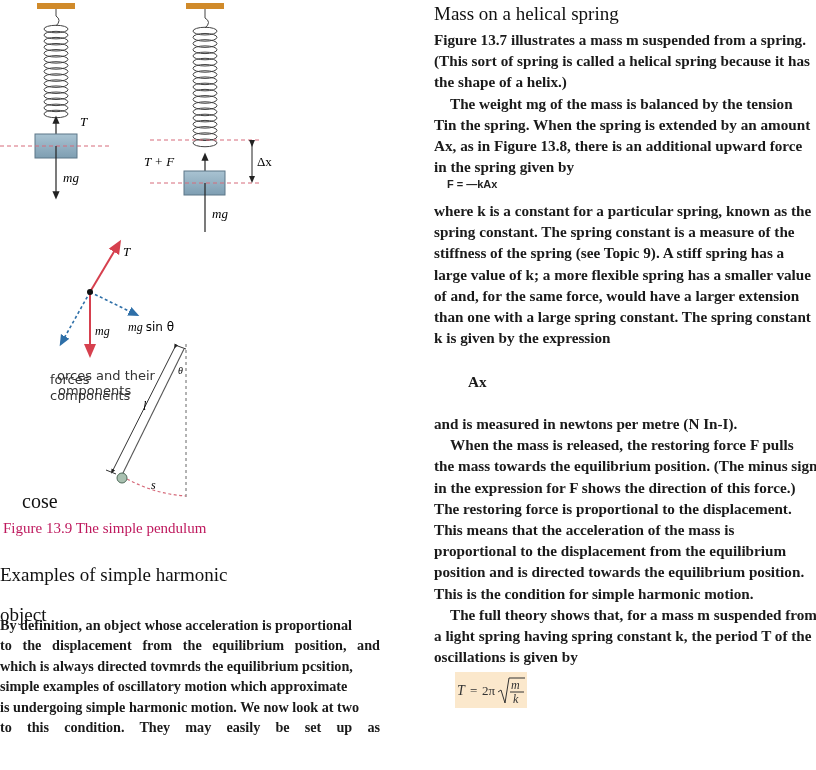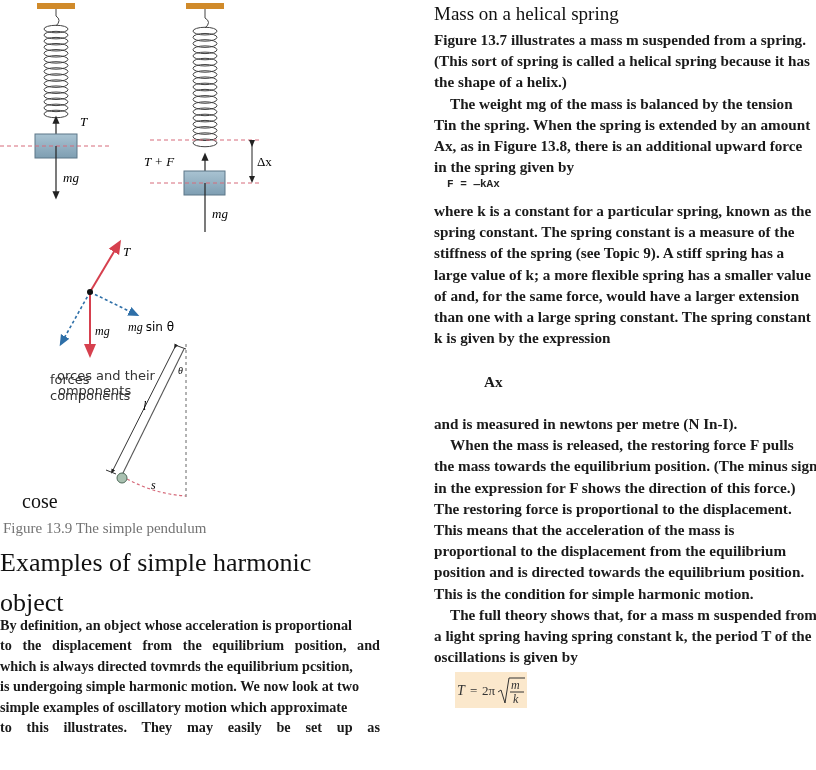--- a/index.html
+++ b/index.html
@@ -1,18 +1,18 @@
 <!DOCTYPE html>
 <html><head>
 <meta charset="utf-8">
 <style>
   html, body { margin: 0; padding: 0; background: #ffffff; }
   body { width: 816px; height: 770px; position: relative; overflow: hidden; color: #111; }
   .abs { position: absolute; }
-  .serif { font-family: Liberation Mono, monospace; }
+  .serif { font-family: Liberation Sans, sans-serif; }
   .sans { font-family: Liberation Serif, serif; }
   .body-text { font-family: "Liberation Serif", "DejaVu Serif", serif; font-size: 15.2px; line-height: 21.2px; font-weight: bold; color: #1a1a1a; }
   .indent { text-indent: 16px; }
   .justify { text-align: justify; text-align-last: left; }
   svg text { font-family: "Liberation Serif", "DejaVu Serif", serif; font-style: italic; }
   .fig-sans { font-family: "DejaVu Sans", sans-serif; font-style: normal; }
 </style>
 </head>
 <body>
 
@@ -122,32 +122,32 @@
   <line x1="106" y1="238" x2="116" y2="242" stroke="#333" stroke-width="1"></line>
   <text x="143" y="178" font-size="12">l</text>
   <text x="178" y="142" font-size="10">θ</text>
   <path d="M127,247 Q155,262 186,264" fill="none" stroke="#d66a7a" stroke-width="1.2" stroke-dasharray="3,2.5"></path>
   <circle cx="122" cy="246" r="5" fill="#a9c0b0" stroke="#4f6b5a" stroke-width="1"></circle>
   <text x="151" y="257" font-size="12">s</text>
 </svg>
 
 <div class="abs sans" style="left:22px;top:490px;font-size:20px;color:#111">cose</div>
 
-<div class="abs sans" style="left:3px;top:520px;font-size:15px;color:#737373">Figure 13.9 The simple pendulum</div>
-<div class="abs sans" style="left:0;top:543px;font-size:26px;line-height:40px;color:#111">
+<div class="abs sans" style="left:3px;top:520px;font-size:15px;color:#be185d">Figure 13.9 The simple pendulum</div>
+<div class="abs sans" style="left:0;top:555px;font-size:19px;line-height:40px;color:#111">
   <div>Examples of simple harmonic</div>
   <div>object</div>
 </div>
 <div class="abs body-text justify" style="left:0;top:615px;width:380px;font-size:14.2px;line-height:20.4px">
   <div>By definition, an object whose acceleration is proportional</div>
   <div style="text-align-last:justify">to the displacement from the equilibrium position, and</div>
   <div>which is always directed tovmrds the equilibrium pcsition,</div>
+  <div>simple examples of oscillatory motion which approximate</div>
   <div>is undergoing simple harmonic motion. We now look at two</div>
-  <div>simple examples of oscillatory motion which approximate</div>
-  <div style="text-align-last:justify">to this illustrates. They may easily be set up as</div>
+  <div style="text-align-last:justify">to this condition. They may easily be set up as</div>
 </div>
 
 <div class="abs sans" style="left:434px;top:3px;font-size:19px;color:#111">Mass on a helical spring</div>
 
 <div class="abs body-text" style="left:434px;top:29px;width:384px">
   <div>
     <div>Figure 13.7 illustrates a mass m suspended from a spring.</div>
     <div>(This sort of spring is called a helical spring because it has</div>
     <div>the shape of a helix.)</div>
   </div>
@@ -164,21 +164,21 @@
 <div class="abs body-text" style="left:434px;top:200px;width:384px">
   <div>where k is a constant for a particular spring, known as the</div>
   <div>spring constant. The spring constant is a measure of the</div>
   <div>stiffness of the spring (see Topic 9). A stiff spring has a</div>
   <div>large value of k; a more flexible spring has a smaller value</div>
   <div>of and, for the same force, would have a larger extension</div>
   <div>than one with a large spring constant. The spring constant</div>
   <div>k is given by the expression</div>
 </div>
 
-<div class="abs body-text" style="left:484px;top:371px">Ax</div>
+<div class="abs body-text" style="left:468px;top:371px">Ax</div>
 
 <div class="abs body-text" style="left:434px;top:413px;width:384px">
   <div>and is measured in newtons per metre (N In-I).</div>
   <div>
     <div class="indent">When the mass is released, the restoring force F pulls</div>
     <div>the mass towards the equilibrium position. (The minus sign</div>
     <div>in the expression for F shows the direction of this force.)</div>
     <div>The restoring force is proportional to the displacement.</div>
     <div>This means that the acceleration of the mass is</div>
     <div>proportional to the displacement from the equilibrium</div>

